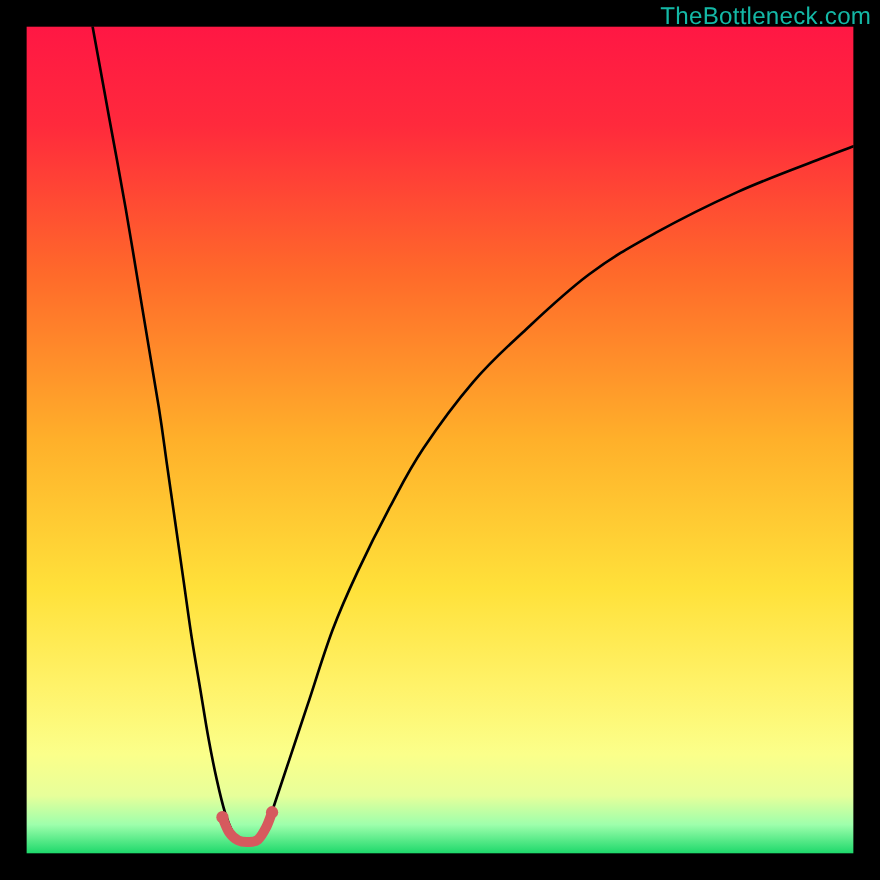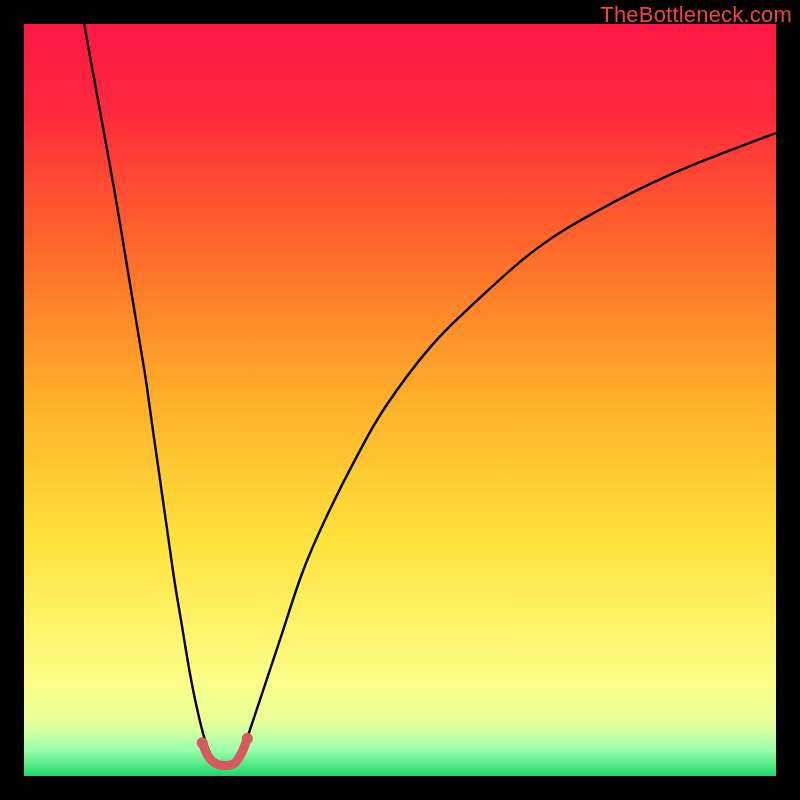--- a/index.html
+++ b/index.html
@@ -23,21 +23,21 @@
     position: absolute;
     left: 0;
     top: 0;
     width: 752px;
     height: 752px;
   }
   .watermark {
     position: absolute;
     top: 2px;
     right: 8px;
-    color: #ef4444;
+    color: #14b8a6;
     font-size: 22px;
     font-weight: 500;
     letter-spacing: 0.2px;
     user-select: none;
   }
 </style>
 </head>
 <body>
 
 <div class="frame">

